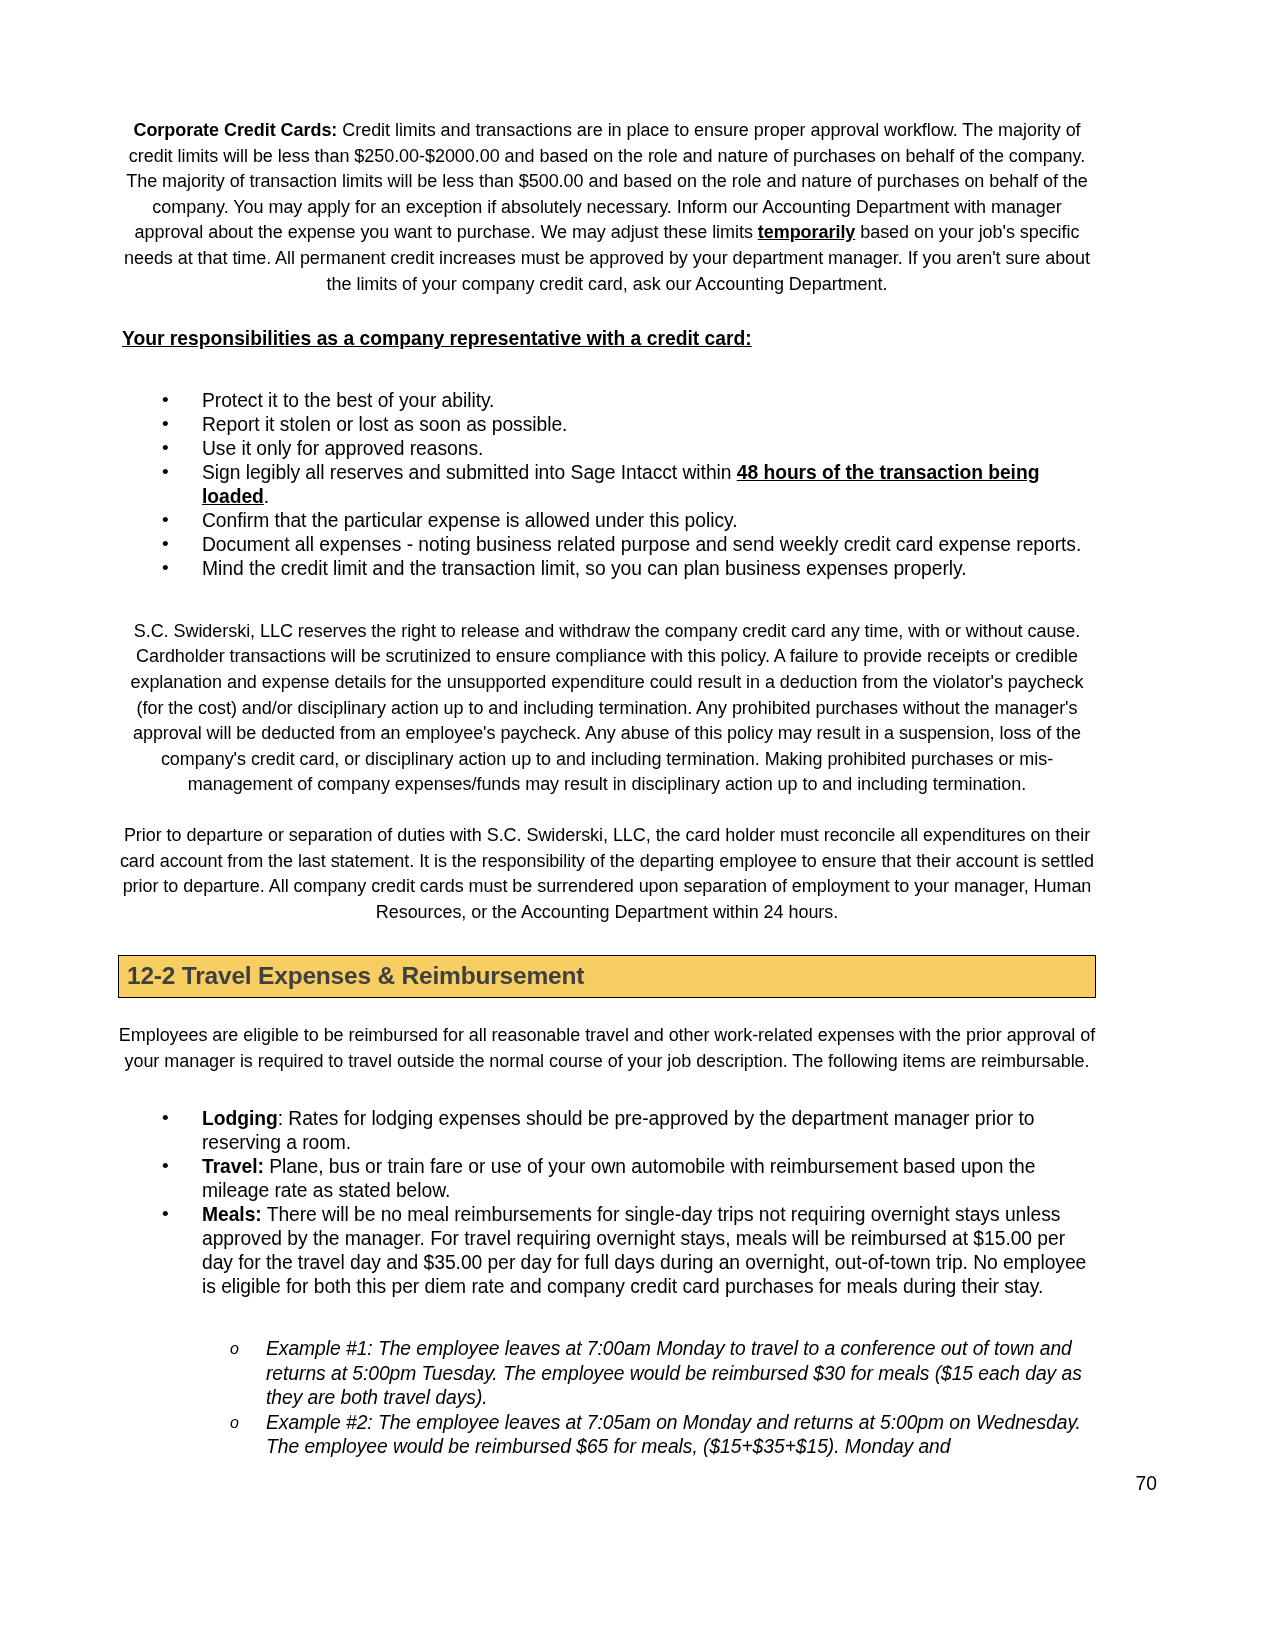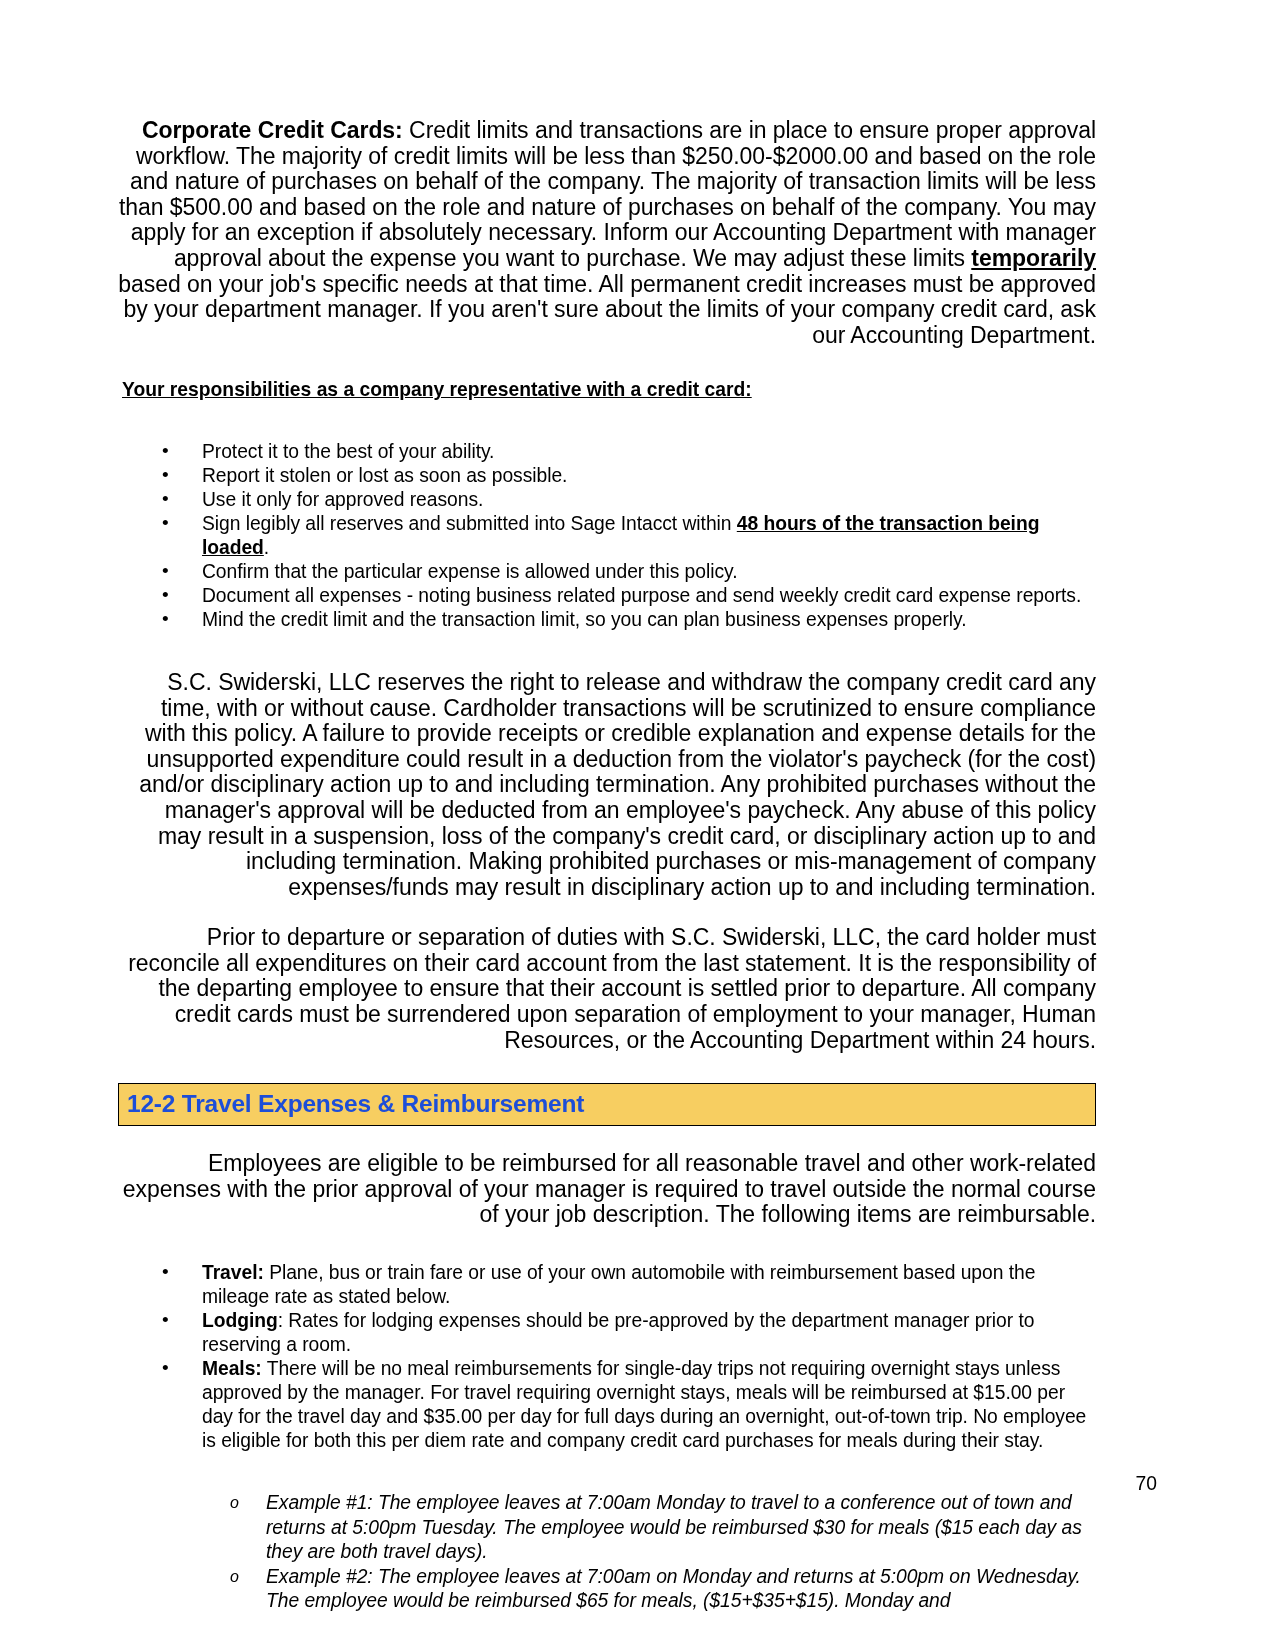--- a/index.html
+++ b/index.html
@@ -22,23 +22,23 @@
     overflow: hidden;
   }
   .content {
     position: absolute;
     left: 118px;
     top: 118px;
     width: 978px;
   }
   p.body-text {
     margin: 0 0 0 0;
-    font-size: 23px;
+    font-size: 18px;
     line-height: 25.6px;
-    text-align: right;
+    text-align: center;
     letter-spacing: -0.05px;
   }
   .gap-md { height: 25px; }
   .gap-lg { height: 30px; }
 
   .section-head {
     margin: 4px;
     font-size: 19.3px;
     line-height: 25.6px;
     font-weight: bold;
@@ -98,21 +98,21 @@
     width: 978px;
     background: #F7CE61;
     border: 1.5px solid #000000;
     padding: 6px 8px 7px 8px;
   }
   .banner-title {
     font-size: 24.5px;
     line-height: 28px;
     font-weight: bold;
     letter-spacing: -0.2px;
-    color: #1d4ed8;
+    color: #404040;
     margin: 0;
   }
 
   .page-number {
     position: absolute;
     right: 118px;
     top: 1472px;
     font-size: 19.3px;
     line-height: 24px;
     text-align: left;
@@ -156,28 +156,28 @@
       <div class="banner-title">12-2 Travel Expenses &amp; Reimbursement</div>
     </div>
 
     <div class="gap-md"></div>
 
     <p class="body-text">Employees are eligible to be reimbursed for all reasonable travel and other work-related expenses with the prior approval of your manager is required to travel outside the normal course of your job description. The following items are reimbursable.</p>
 
     <div class="gap-md"></div>
 
     <ul class="bullets">
+      <li><b>Lodging</b><span>: Rates for lodging expenses should be pre-approved by the department manager prior to reserving a room.</span></li>
       <li><b>Travel:</b><span> Plane, bus or train fare or use of your own automobile with reimbursement based upon the mileage rate as stated below.</span></li>
-      <li><b>Lodging</b><span>: Rates for lodging expenses should be pre-approved by the department manager prior to reserving a room.</span></li>
       <li><b>Meals:</b><span> There will be no meal reimbursements for single-day trips not requiring overnight stays unless approved by the manager. For travel requiring overnight stays, meals will be reimbursed at $15.00 per day for the travel day and $35.00 per day for full days during an overnight, out-of-town trip. No employee is eligible for both this per diem rate and company credit card purchases for meals during their stay.</span></li>
     </ul>
 
     <div class="gap-lg"></div>
 
     <ul class="subbullets">
       <li><span>Example #1: The employee leaves at 7:00am Monday to travel to a conference out of town and returns at 5:00pm Tuesday. The employee would be reimbursed $30 for meals ($15 each day as they are both travel days).</span></li>
-      <li><span>Example #2: The employee leaves at 7:00am on Monday and returns at 5:00pm on Wednesday. The employee would be reimbursed $65 for meals, ($15+$35+$15). Monday and</span></li>
+      <li><span>Example #2: The employee leaves at 7:05am on Monday and returns at 5:00pm on Wednesday. The employee would be reimbursed $65 for meals, ($15+$35+$15). Monday and</span></li>
     </ul>
 
   </div>
 
   <div class="page-number">70</div>
 </div>
 
 </body></html>

